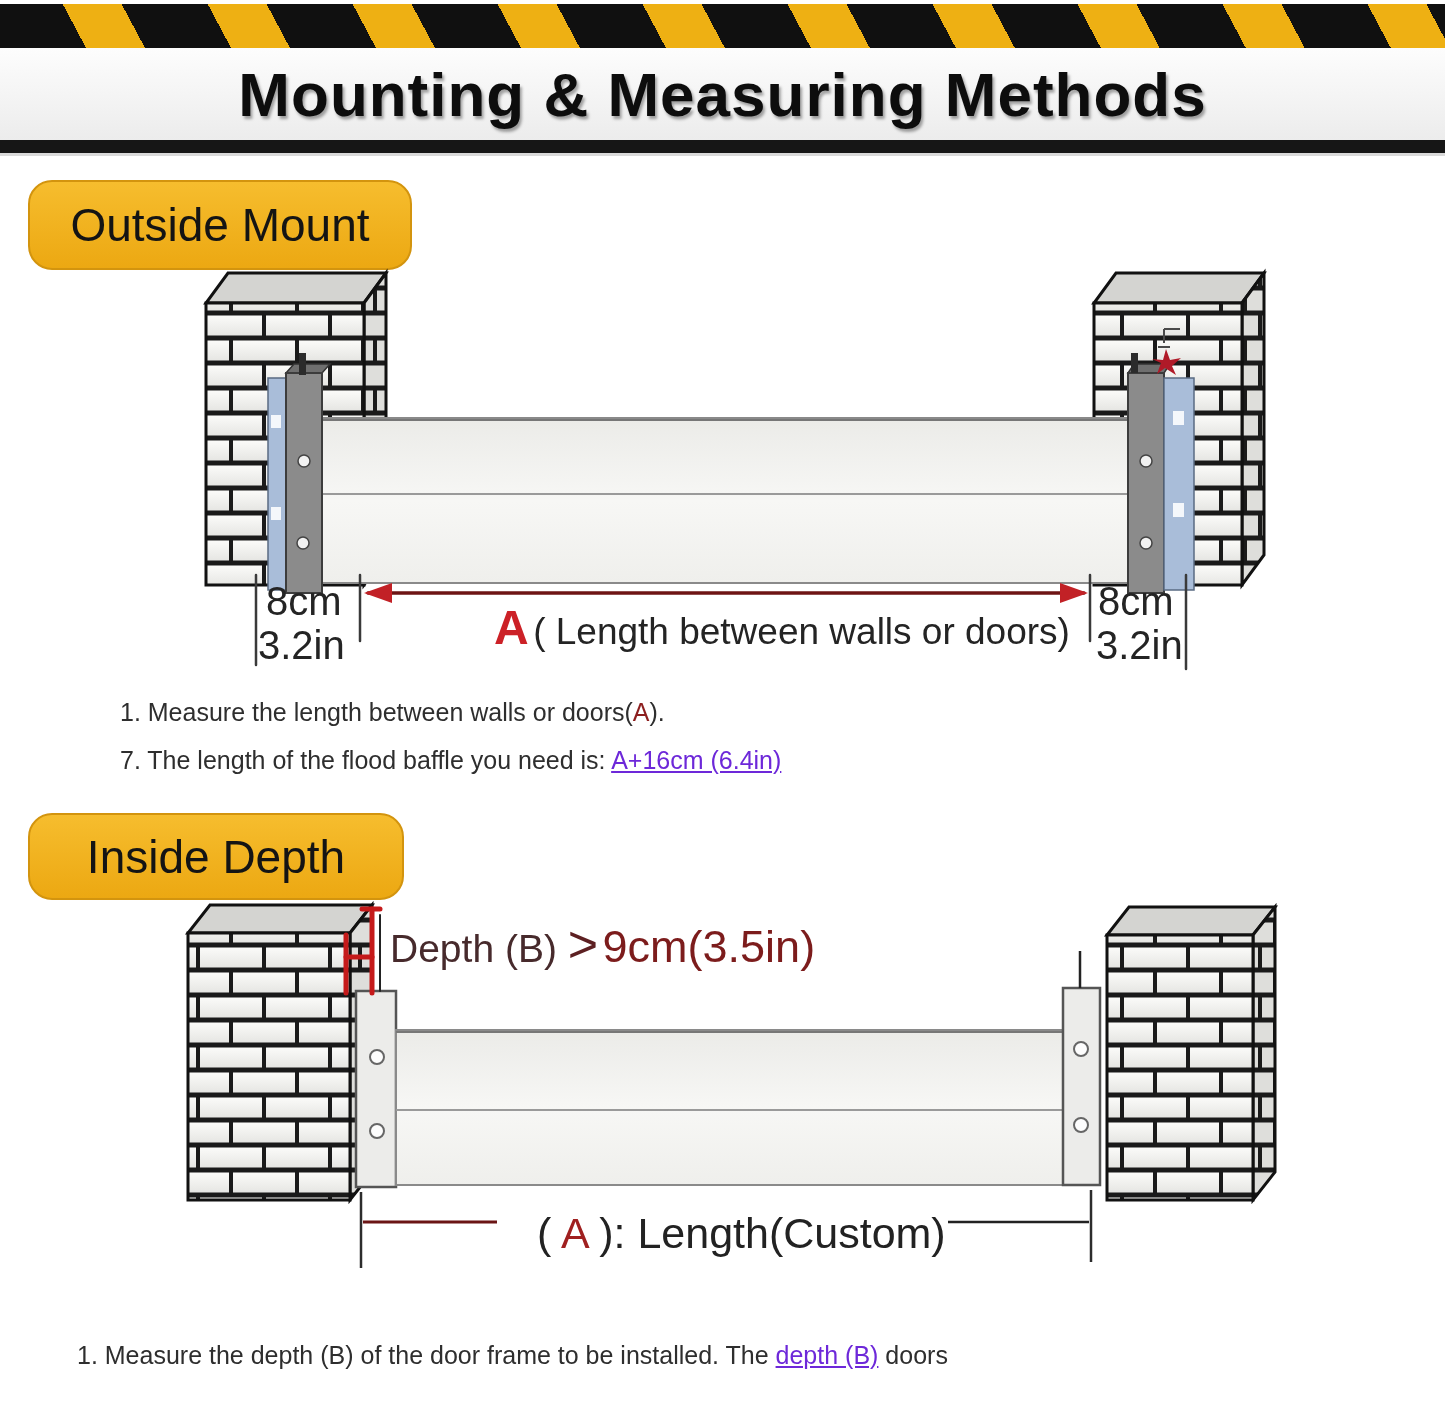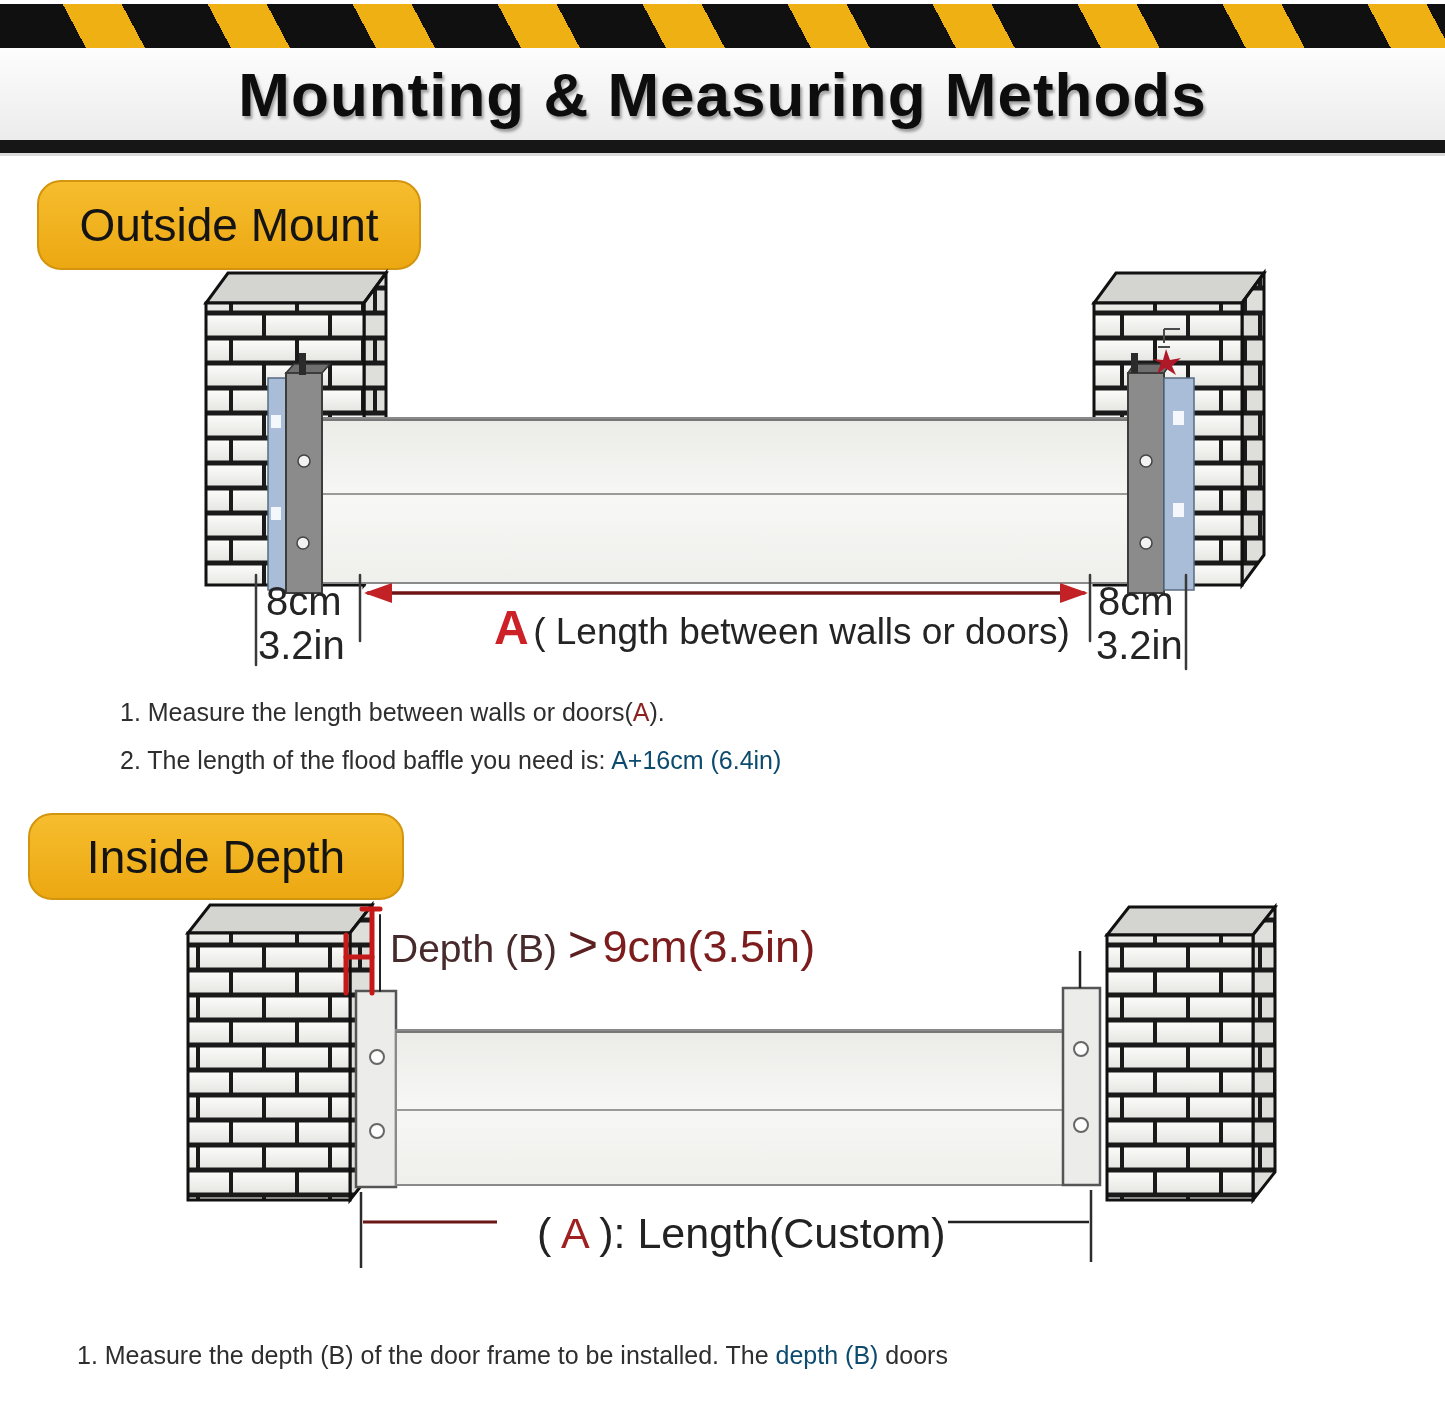--- a/index.html
+++ b/index.html
@@ -15,26 +15,26 @@
               display:flex;align-items:center;justify-content:center;}
   .title{font-size:62px;font-weight:bold;color:#0d0d0d;letter-spacing:1px;
          text-shadow:2px 3px 3px rgba(0,0,0,0.35);}
   .black-bar{left:0;top:140px;width:1445px;height:13px;background:#161616;
              border-bottom:3px solid #d9d9d9;}
 
   
   .mount-label{background:linear-gradient(180deg,#f6bd2e,#eca812);
                border:2px solid #d3940e;border-radius:24px;color:#141414;
                display:flex;align-items:center;justify-content:center;font-size:46px;}
-  .lbl-outside{left:28px;top:180px;width:380px;height:86px;margin-left:9px;}
+  .lbl-outside{left:28px;top:180px;width:380px;height:86px;}
   .lbl-inside{left:28px;top:813px;width:372px;height:83px;}
 
   
   .step{position:absolute;font-size:25px;color:#2e2e2e;white-space:nowrap;}
-  .red-dark{color:#0c4a6e;}
+  .red-dark{color:#6d28d9;text-decoration:underline;}
   .red-a{color:#8d1f1f;}
 
   svg{position:absolute;left:0;}
   svg text{font-family:"Liberation Sans", sans-serif;}
 </style>
 </head>
 <body>
 
 <div class="page">
 
@@ -131,21 +131,21 @@
         <tspan font-size="48" font-weight="bold" fill="#cc2127">A</tspan>
         <tspan font-size="37" fill="#242424">( Length between walls or doors)</tspan>
       </text>
     </g>
   </svg>
 
   <div class="step" style="left:120px;top:698px;">
     <span>1. Measure the length between walls or doors(</span><span class="red-a">A</span><span>).</span>
   </div>
   <div class="step" style="left:120px;top:746px;">
-    <span>2. The length of the flood baffle you need is: </span><span class="red-dark">A+16cm (6.4in)</span>
+    <span>7. The length of the flood baffle you need is: </span><span class="red-dark">A+16cm (6.4in)</span>
   </div>
 
   <div class="abs mount-label lbl-inside">
     <span>Inside Depth</span>
   </div>
 
   <svg class="abs" style="top:895px" width="1445" height="382" viewBox="0 0 1445 382">
     <defs>
       <linearGradient id="bg2" x1="0" y1="0" x2="0" y2="1">
         <stop offset="0" stop-color="#fbfbf9"></stop>

